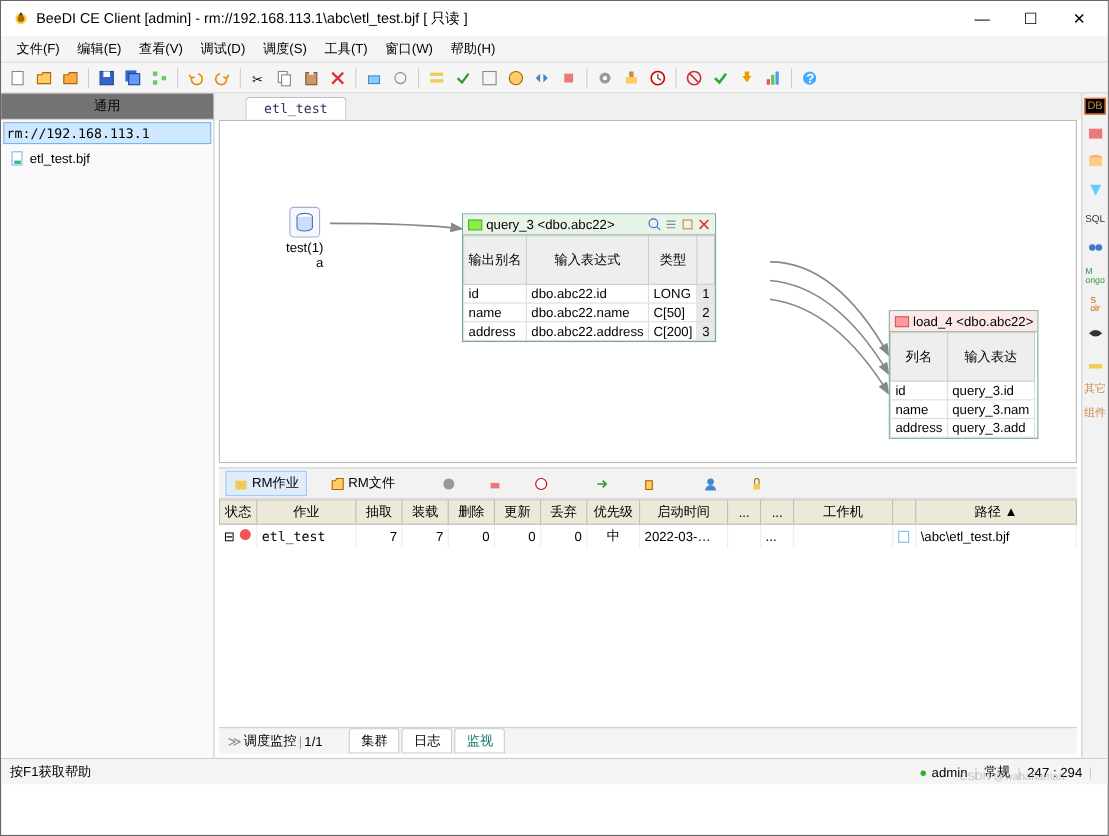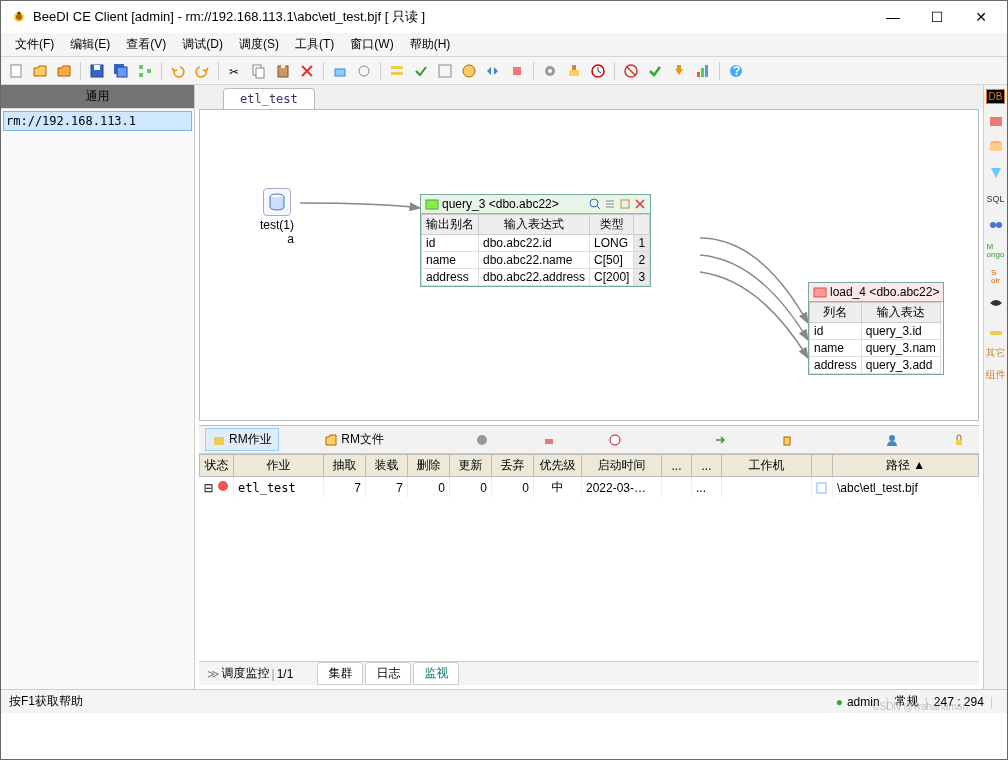--- a/index.html
+++ b/index.html
@@ -26,26 +26,26 @@
 .tab { padding:3px 16px; background:#fff; border:1px solid #bbb; border-bottom:none; border-radius:4px 4px 0 0;color:#336; font-family:monospace;}
 .canvas { flex:1; background:#fff; border:1px solid #bbb; margin:0 4px; position:relative; overflow:auto;}
 .node { position:absolute; text-align:right; font-family:monospace;}
 .node .icon { width:28px;height:28px;margin:0 auto 2px;border:1px solid #aac;border-radius:4px;background:#f5f8ff;display:flex;align-items:center;justify-content:center;}
 .tablebox { position:absolute; border:1px solid #7a9; background:#fff; font-family:monospace;}
 .tablebox .tb-head { display:flex; align-items:center; padding:2px 4px; background:#e8f4e8; border-bottom:1px solid #9b9;}
 .tablebox .tb-head .ico { width:14px;height:14px;margin-right:3px;}
 .tablebox .tb-head .ttl { flex:1;}
 .tablebox .tb-head .tbtns { display:flex;gap:3px;}
 .tablebox table { border-collapse:collapse; }
-.tablebox th { background:#eee; border:1px solid #ccc; padding:1px 4px; font-weight:normal;}
+.tablebox th { background:#eee; border:1px solid #ccc; padding:13px 4px; font-weight:normal;}
 .tablebox td { border:1px solid #ddd; padding:1px 4px; }
 .tablebox td.idx { background:#e8e8e8; text-align:center;}
 .load .tb-head { background:#fce8e8; }
 .bottom-pane { height:260px; border-top:1px solid #bbb; margin:4px; display:flex;flex-direction:column;}
-.bp-toolbar { height:28px; display:flex;align-items:center;gap:14px;padding:2px 6px;background:#f2f2f2;border-bottom:1px solid #ccc;justify-content:space-between;}
+.bp-toolbar { height:28px; display:flex;align-items:center;gap:14px;padding:2px 6px;background:#f2f2f2;border-bottom:1px solid #ccc;}
 .bp-toolbar .bbtn { padding:2px 6px; display:flex;align-items:center;gap:3px;border:1px solid transparent;}
 .bp-toolbar .bbtn.active { background:#e0ecf8;border:1px solid #9cf;}
 .bp-grid { flex:1; overflow:auto;}
 .bp-grid table { border-collapse:collapse; width:100%;}
 .bp-grid th { background:#ece9d8; border:1px solid #bbb; padding:2px 4px; font-weight:normal;}
 .bp-grid td { padding:2px 4px; border-right:1px solid #eee;}
 .bp-tabs { height:24px; display:flex;align-items:center;gap:2px;padding:2px 8px;background:#f4f4f4;border-top:1px solid #ccc;}
 .bp-tabs .btab { padding:2px 10px; border:1px solid #ccc; border-radius:3px 3px 0 0; background:#fff;}
 .bp-tabs .btab.inactive { color:#0f766e; }
 .rightbar { width:24px; background:#f2f2f2; border-left:1px solid #ccc; display:flex;flex-direction:column;align-items:center;gap:8px;padding-top:4px;}
@@ -248,20 +248,29 @@
         <circle cx="8" cy="8" r="6" fill="#4af"></circle>
         <text x="5" y="12" fill="#fff" font-size="10" font-weight="bold">?</text>
       </svg>
     </div>
 </div>
 
 <div class="main">
   <div class="leftpane">
     <div class="lp-sub">通用</div>
     <div class="lp-sel">rm://192.168.113.1</div>
+    <div class="lp-item">
+      <span>
+          <svg width="14" height="14">
+            <rect x="2" y="1" width="9" height="12" fill="#fff" stroke="#7bf"></rect>
+            <rect x="4" y="9" width="6" height="3" fill="#3b7"></rect>
+          </svg>
+        </span>
+      <span>etl_test.bjf</span>
+    </div>
   </div>
 
   <div class="canvas-wrap">
     <div class="tabs">
       <div style="width:20px"></div>
       <div class="tab">etl_test</div>
     </div>
     <div class="canvas">
 
       <svg class="conn" style="left:0;top:0;width:760px;height:300px">

